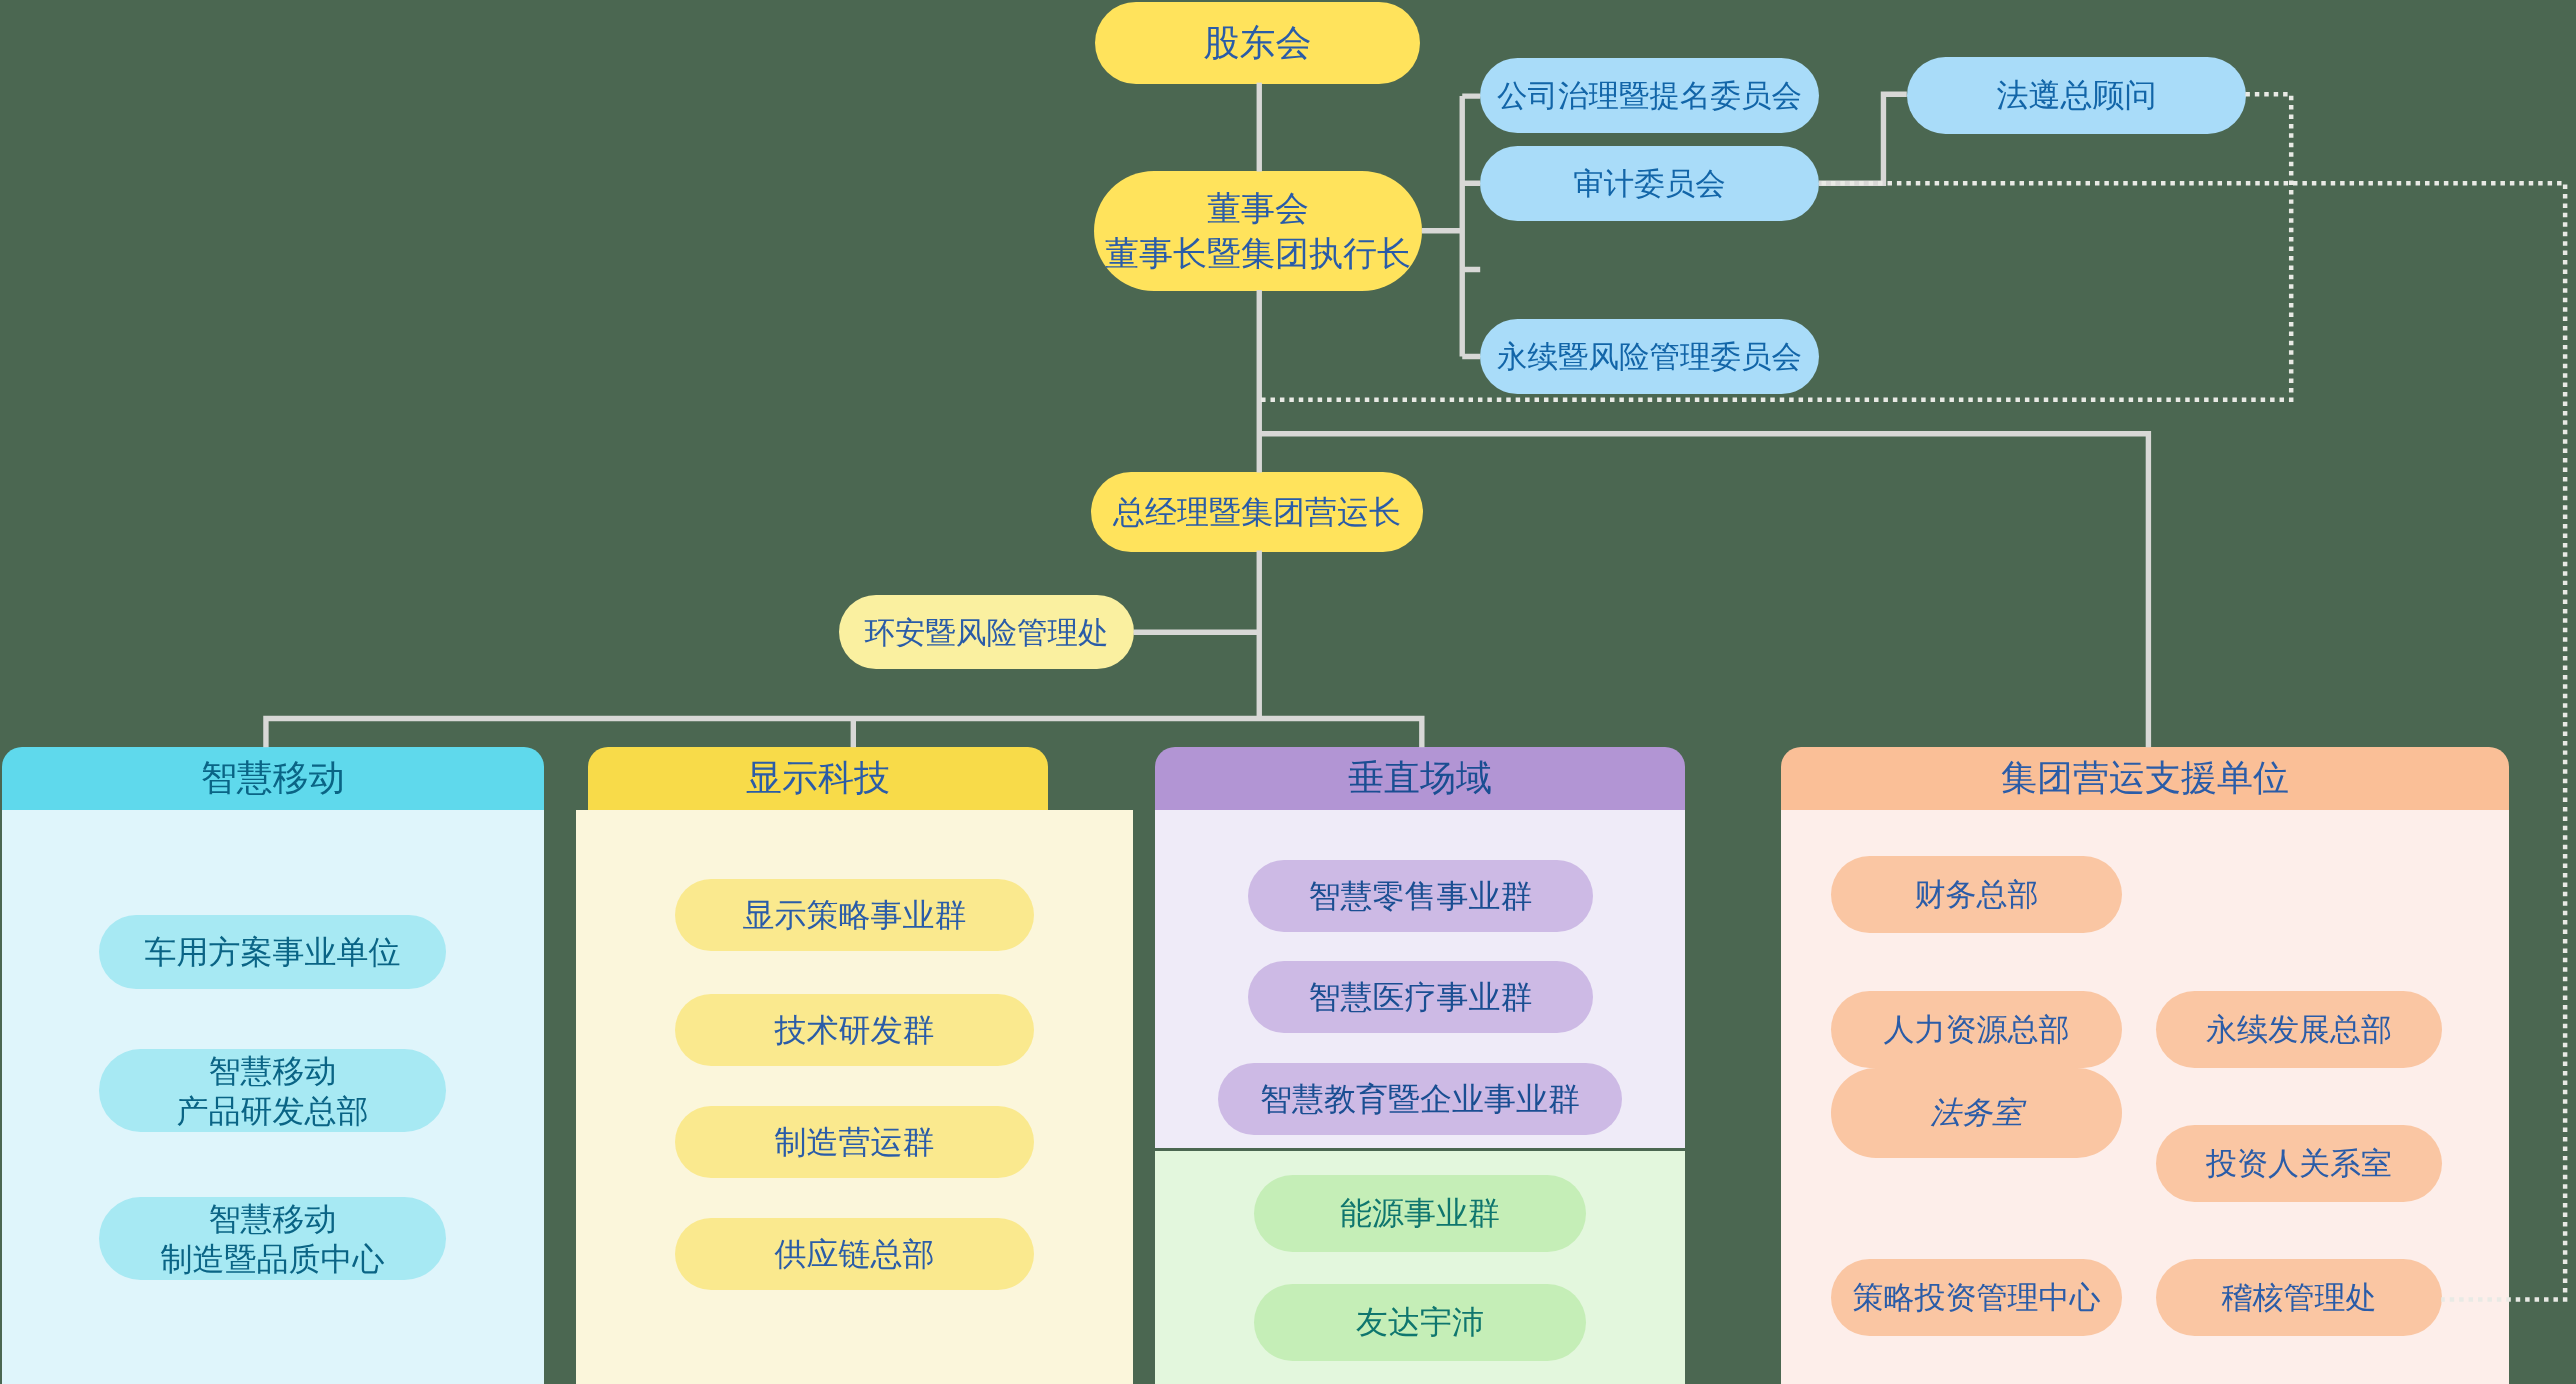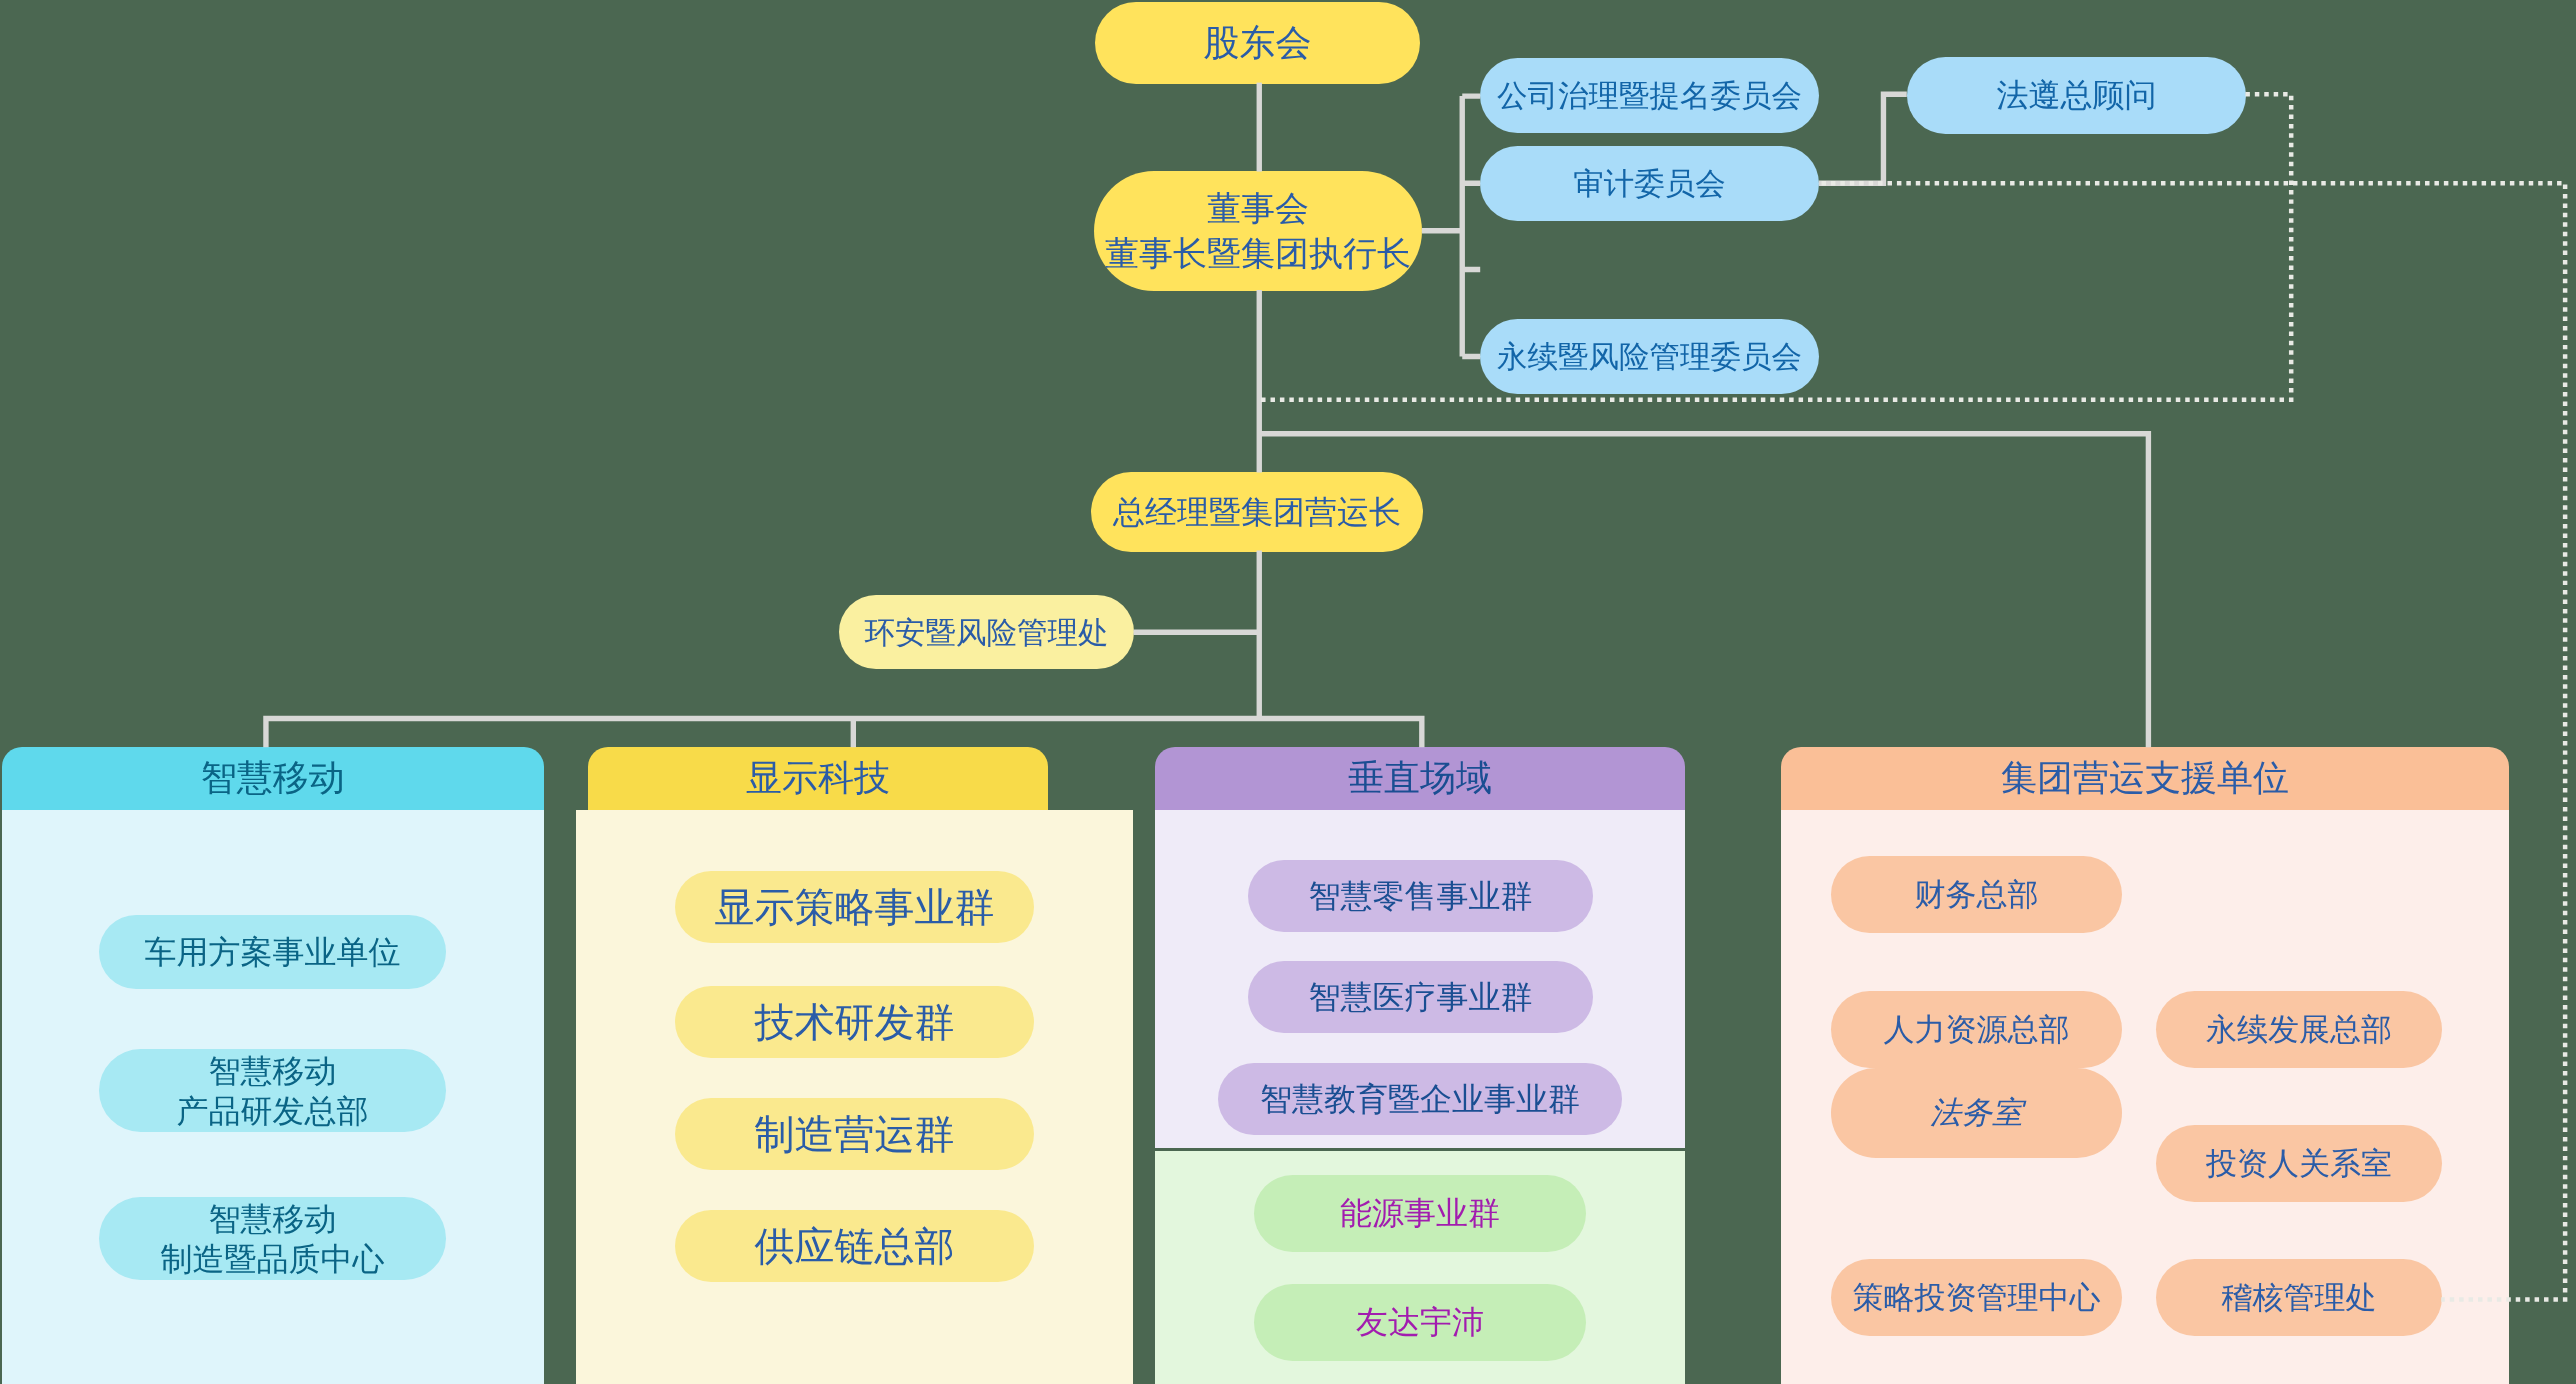--- a/index.html
+++ b/index.html
@@ -9,26 +9,26 @@
   .yellow{background:#FFE35C;color:#2A5CA8;}
   .paleyellow{background:#FAF0A0;color:#2A5CA8;}
   .blue{background:#A9DCF9;color:#1265A8;}
   .card-header{position:absolute;display:flex;align-items:center;justify-content:center;font-weight:500;font-size:36px;border-radius:20px 20px 0 0;}
   .card-body{position:absolute;}
   .c1-header{background:#5FD9EC;color:#0A6485;}
   .c1-body{background:#DFF5FB;}
   .c1-pill{background:#A7E9F3;color:#0A6485;font-size:32px;}
   .c2-header{background:#F8DB49;color:#2A5CA8;}
   .c2-body{background:#FBF6DB;}
-  .c2-pill{background:#FAE98E;color:#2A5CA8;font-size:40px;}
+  .c2-pill{background:#FAE98E;color:#2A5CA8;font-size:32px;margin-top:8px;}
   .c3-header{background:#B295D4;color:#1A4E92;}
   .c3-body{background:#EFEBF8;}
   .c3-pill{background:#CDBAE5;color:#1A4E92;font-size:32px;}
   .c3-green-body{background:#E3F7DD;}
-  .c3-green-pill{background:#C5EEB7;color:#a21caf;font-size:32px;}
+  .c3-green-pill{background:#C5EEB7;color:#0f766e;font-size:32px;}
   .c4-header{background:#FABF97;color:#2A5CA8;}
   .c4-body{background:#FDEEEA;}
   .c4-pill{background:#FAC6A3;color:#2A5CA8;font-size:31px;}
 </style>
 </head>
 <body>
 
 <div id="canvas">
 
   <div class="pill yellow" style="left:1095px;top:1.8px;width:325px;height:82px;font-size:36px;">

